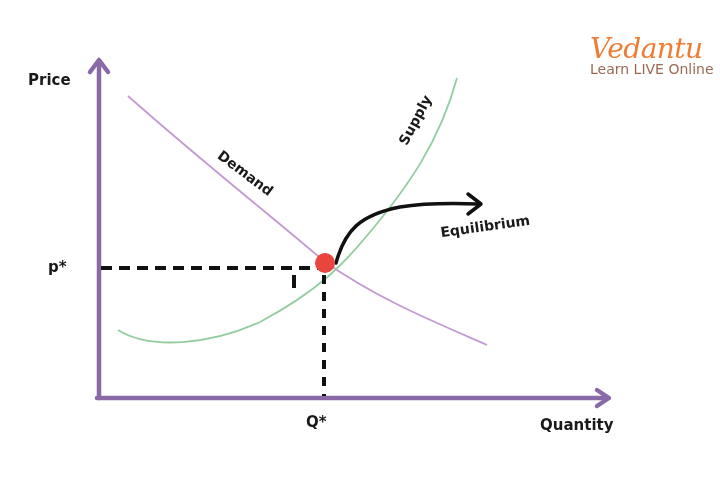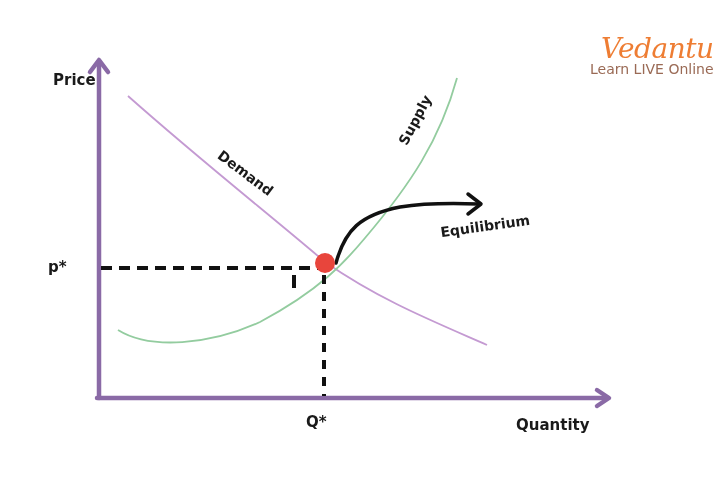--- a/index.html
+++ b/index.html
@@ -1,21 +1,21 @@
 <!DOCTYPE html>
 <html><head>
 <meta charset="utf-8">
 <style>
   html, body { margin: 0; padding: 0; background: #ffffff; }
   body { width: 720px; height: 492px; position: relative; overflow: hidden; font-family: "DejaVu Sans", sans-serif; }
   #chart { position: absolute; left: 0; top: 0; }
   .lbl { position: absolute; font-family: "DejaVu Sans", sans-serif; font-weight: bold; color: #1a1a1a; white-space: nowrap; }
   .axis-label { font-size: 15px; }
   .curve-label { font-size: 14px; transform-origin: center center; }
-  .logo { position: absolute; left: 590px; top: 34px; text-align: right; }
+  .logo { position: absolute; left: 590px; top: 34px; text-align: left; }
   .logo-main { font-family: "DejaVu Serif", serif; font-style: italic; font-size: 28px; color: #ee7d33; letter-spacing: -0.5px; line-height: 30px; }
   .logo-sub { font-family: "DejaVu Sans", sans-serif; font-size: 14px; color: #9a6a55; line-height: 11px; margin-top: 0px; }
 </style>
 </head>
 <body>
 
 <svg id="chart" width="720" height="492" viewBox="0 0 720 492">
   <defs>
     <marker id="axisHead" markerWidth="10" markerHeight="10" refX="5" refY="5" orient="auto" markerUnits="userSpaceOnUse">
       <path d="M1,1 L6,5 L1,9" fill="none" stroke="#8a6aa6" stroke-width="3" stroke-linecap="round" stroke-linejoin="round"></path>
@@ -45,22 +45,22 @@
   </g>
 
   <g>
     <path d="M336,263 C345,230 360,215 400,207 C425,203 450,203 478,204" fill="none" stroke="#111" stroke-width="3.5" stroke-linecap="round"></path>
     <path d="M468,194 L481,204 L468,214" fill="none" stroke="#111" stroke-width="3.5" stroke-linecap="round" stroke-linejoin="round"></path>
   </g>
 
   <circle cx="325" cy="263" r="10" fill="#e8453c"></circle>
 </svg>
 
-<div class="lbl axis-label" style="left:53px; top:71px;">Price</div>
-<div class="lbl axis-label" style="left:516px; top:416px;">Quantity</div>
+<div class="lbl axis-label" style="left:28px; top:71px;">Price</div>
+<div class="lbl axis-label" style="left:540px; top:416px;">Quantity</div>
 <div class="lbl axis-label" style="left:48px; top:258px;">p*</div>
 <div class="lbl axis-label" style="left:306px; top:413px;">Q*</div>
 
 <div class="lbl curve-label" style="left:213px; top:165px; transform: rotate(37deg);">Demand</div>
 <div class="lbl curve-label" style="left:388px; top:112px; transform: rotate(-62deg);">Supply</div>
 <div class="lbl curve-label" style="left:440px; top:218px; transform: rotate(-8deg);">Equilibrium</div>
 
 <div class="logo">
   <div class="logo-main">Vedantu</div>
   <div class="logo-sub">Learn LIVE Online</div>

